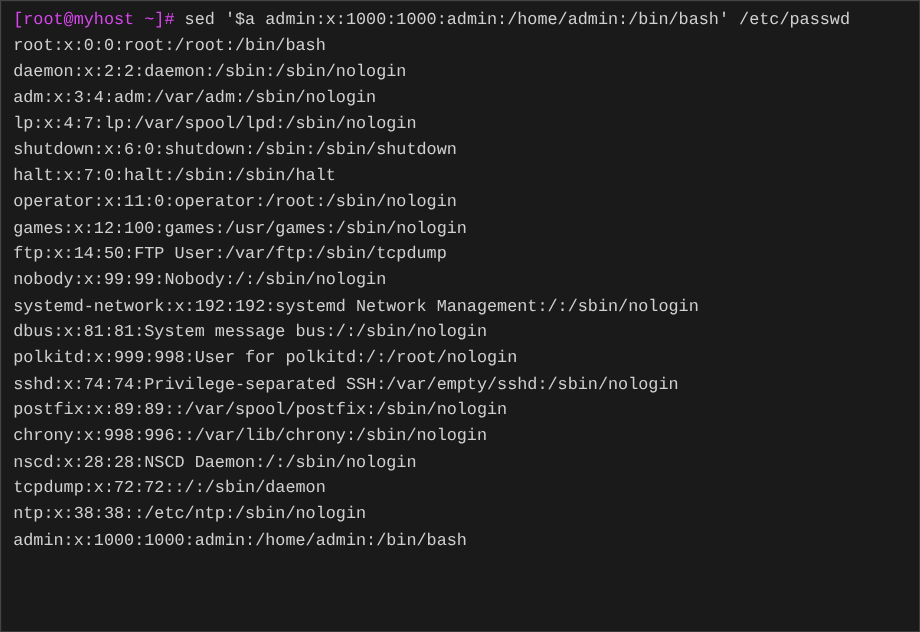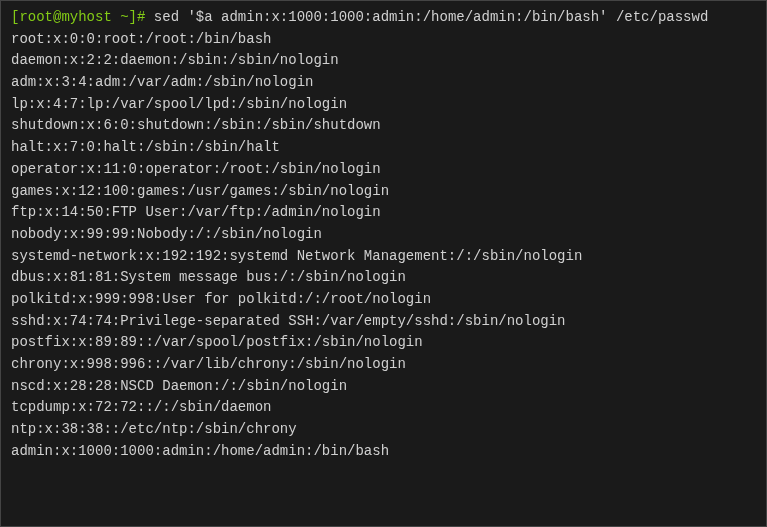--- a/index.html
+++ b/index.html
@@ -16,41 +16,41 @@
       color: #d0d0d0;
       padding: 6px 10px;
       line-height: 1.55;
       overflow: hidden;
       border: 1px solid #444;
     }
     .line {
       white-space: pre;
     }
     .prompt {
-      color: #84cc16;
+      color: #d946ef;
     }
   </style>
 </head>
 <body>
 
 <div class="line"><span class="prompt">[root@myhost ~]# </span><span>sed '$a admin:x:1000:1000:admin:/home/admin:/bin/bash' /etc/passwd</span></div>
 <div id="output-container">
     <div class="line">root:x:0:0:root:/root:/bin/bash</div>
     <div class="line">daemon:x:2:2:daemon:/sbin:/sbin/nologin</div>
     <div class="line">adm:x:3:4:adm:/var/adm:/sbin/nologin</div>
     <div class="line">lp:x:4:7:lp:/var/spool/lpd:/sbin/nologin</div>
     <div class="line">shutdown:x:6:0:shutdown:/sbin:/sbin/shutdown</div>
     <div class="line">halt:x:7:0:halt:/sbin:/sbin/halt</div>
     <div class="line">operator:x:11:0:operator:/root:/sbin/nologin</div>
     <div class="line">games:x:12:100:games:/usr/games:/sbin/nologin</div>
-    <div class="line">ftp:x:14:50:FTP User:/var/ftp:/admin/nologin</div>
+    <div class="line">ftp:x:14:50:FTP User:/var/ftp:/sbin/tcpdump</div>
     <div class="line">nobody:x:99:99:Nobody:/:/sbin/nologin</div>
     <div class="line">systemd-network:x:192:192:systemd Network Management:/:/sbin/nologin</div>
     <div class="line">dbus:x:81:81:System message bus:/:/sbin/nologin</div>
     <div class="line">polkitd:x:999:998:User for polkitd:/:/root/nologin</div>
     <div class="line">sshd:x:74:74:Privilege-separated SSH:/var/empty/sshd:/sbin/nologin</div>
     <div class="line">postfix:x:89:89::/var/spool/postfix:/sbin/nologin</div>
     <div class="line">chrony:x:998:996::/var/lib/chrony:/sbin/nologin</div>
     <div class="line">nscd:x:28:28:NSCD Daemon:/:/sbin/nologin</div>
     <div class="line">tcpdump:x:72:72::/:/sbin/daemon</div>
-    <div class="line">ntp:x:38:38::/etc/ntp:/sbin/chrony</div>
+    <div class="line">ntp:x:38:38::/etc/ntp:/sbin/nologin</div>
     <div class="line">admin:x:1000:1000:admin:/home/admin:/bin/bash</div>
   </div>
 
 </body></html>

